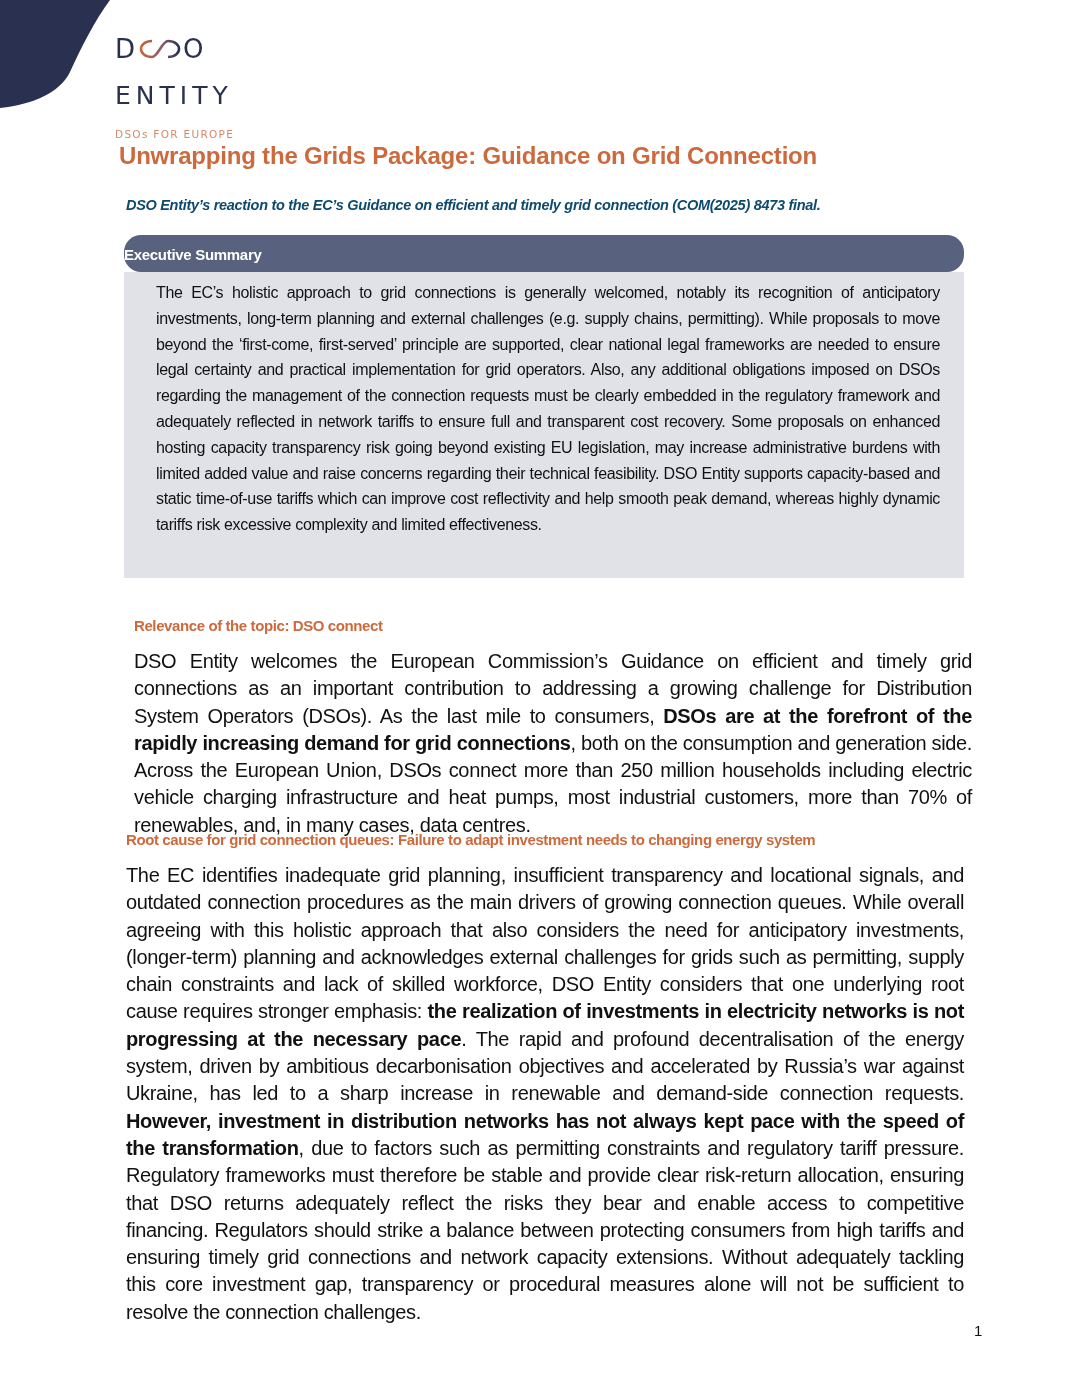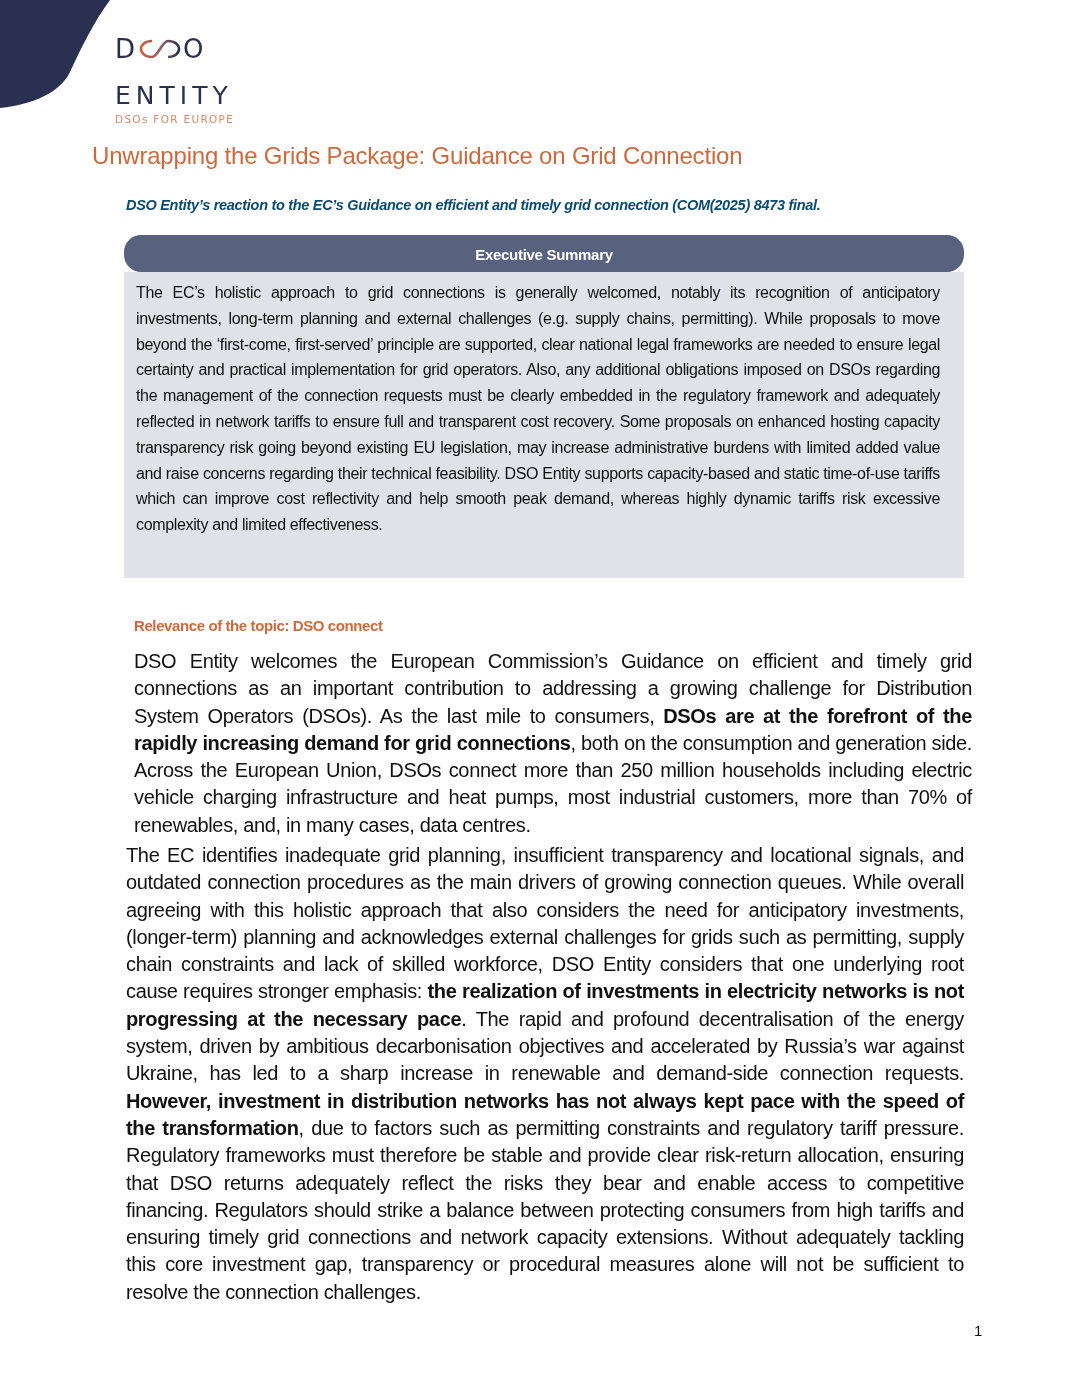--- a/index.html
+++ b/index.html
@@ -50,31 +50,31 @@
     letter-spacing: 5px;
     color: #2a3150;
     line-height: 28px;
     margin-top: 20px;
   }
   .logo-tag {
     font-family: "DejaVu Sans", sans-serif;
     font-size: 10.5px;
     letter-spacing: 1.3px;
     color: #d4896a;
-    margin-top: 3px;
+    margin-top: 18px;
     line-height: 12px;
   }
   .doc-title {
     position: absolute;
     left: 0;
     right: 0;
     top: 140px;
-    padding-left: 92px;
+    padding-left: 119px;
     font-size: 24px;
-    font-weight: normal;
+    font-weight: bold;
     color: #cc6a3e;
     line-height: 32px;
     letter-spacing: -0.2px;
   }
   .subtitle {
     position: absolute;
     left: 126px;
     top: 194px;
     font-size: 14.5px;
     font-weight: bold;
@@ -87,29 +87,29 @@
     position: absolute;
     left: 124px;
     top: 235px;
     width: 840px;
   }
   .exec-header {
     background: #58627f;
     color: #ffffff;
     font-weight: bold;
     font-size: 15px;
-    text-align: center;
+    text-align: left;
     height: 37px;
     line-height: 40px;
     letter-spacing: -0.3px;
     border-radius: 17px;
   }
   .exec-body {
     background: #e0e2e8;
-    padding: 9px 24px 9px 12px;
+    padding: 9px 24px 9px 32px;
     font-size: 16px;
     line-height: 25.8px;
     text-align: justify;
     letter-spacing: -0.35px;
     height: 306px;
     box-sizing: border-box;
     padding-top: 8px;
   }
   .section {
     position: absolute;
@@ -177,18 +177,19 @@
 </div>
 
 <div class="section" style="top:616px;margin-left:8px;">
   <div class="section-heading">Relevance of the topic: DSO connect</div>
   <div class="section-para">
     <span>DSO Entity welcomes the European Commission’s Guidance on efficient and timely grid connections as an important contribution to addressing a growing challenge for Distribution System Operators (DSOs). As the last mile to consumers, </span><b>DSOs are at the forefront of the rapidly increasing demand for grid connections</b><span>, both on the consumption and generation side. Across the European Union, DSOs connect more than 250 million households including electric vehicle charging infrastructure and heat pumps, most industrial customers, more than 70% of renewables, and, in many cases, data centres.</span>
   </div>
 </div>
 
 <div class="section" style="top:830px;">
+  <div class="section-heading">Root cause for grid connection queues: Failure to adapt investment needs to changing energy system</div>
   <div class="section-para">
     <span>The EC identifies inadequate grid planning, insufficient transparency and locational signals, and outdated connection procedures as the main drivers of growing connection queues. While overall agreeing with this holistic approach that also considers the need for anticipatory investments, (longer-term) planning and acknowledges external challenges for grids such as permitting, supply chain constraints and lack of skilled workforce, DSO Entity considers that one underlying root cause requires stronger emphasis: </span><b>the realization of investments in electricity networks is not progressing at the necessary pace</b><span>. The rapid and profound decentralisation of the energy system, driven by ambitious decarbonisation objectives and accelerated by Russia’s war against Ukraine, has led to a sharp increase in renewable and demand-side connection requests. </span><b>However, investment in distribution networks has not always kept pace with the speed of the transformation</b><span>, due to factors such as permitting constraints and regulatory tariff pressure. Regulatory frameworks must therefore be stable and provide clear risk-return allocation, ensuring that DSO returns adequately reflect the risks they bear and enable access to competitive financing. Regulators should strike a balance between protecting consumers from high tariffs and ensuring timely grid connections and network capacity extensions. Without adequately tackling this core investment gap, transparency or procedural measures alone will not be sufficient to resolve the connection challenges.</span>
   </div>
 </div>
 
 <div class="page-number">1</div>
 
 </body></html>

